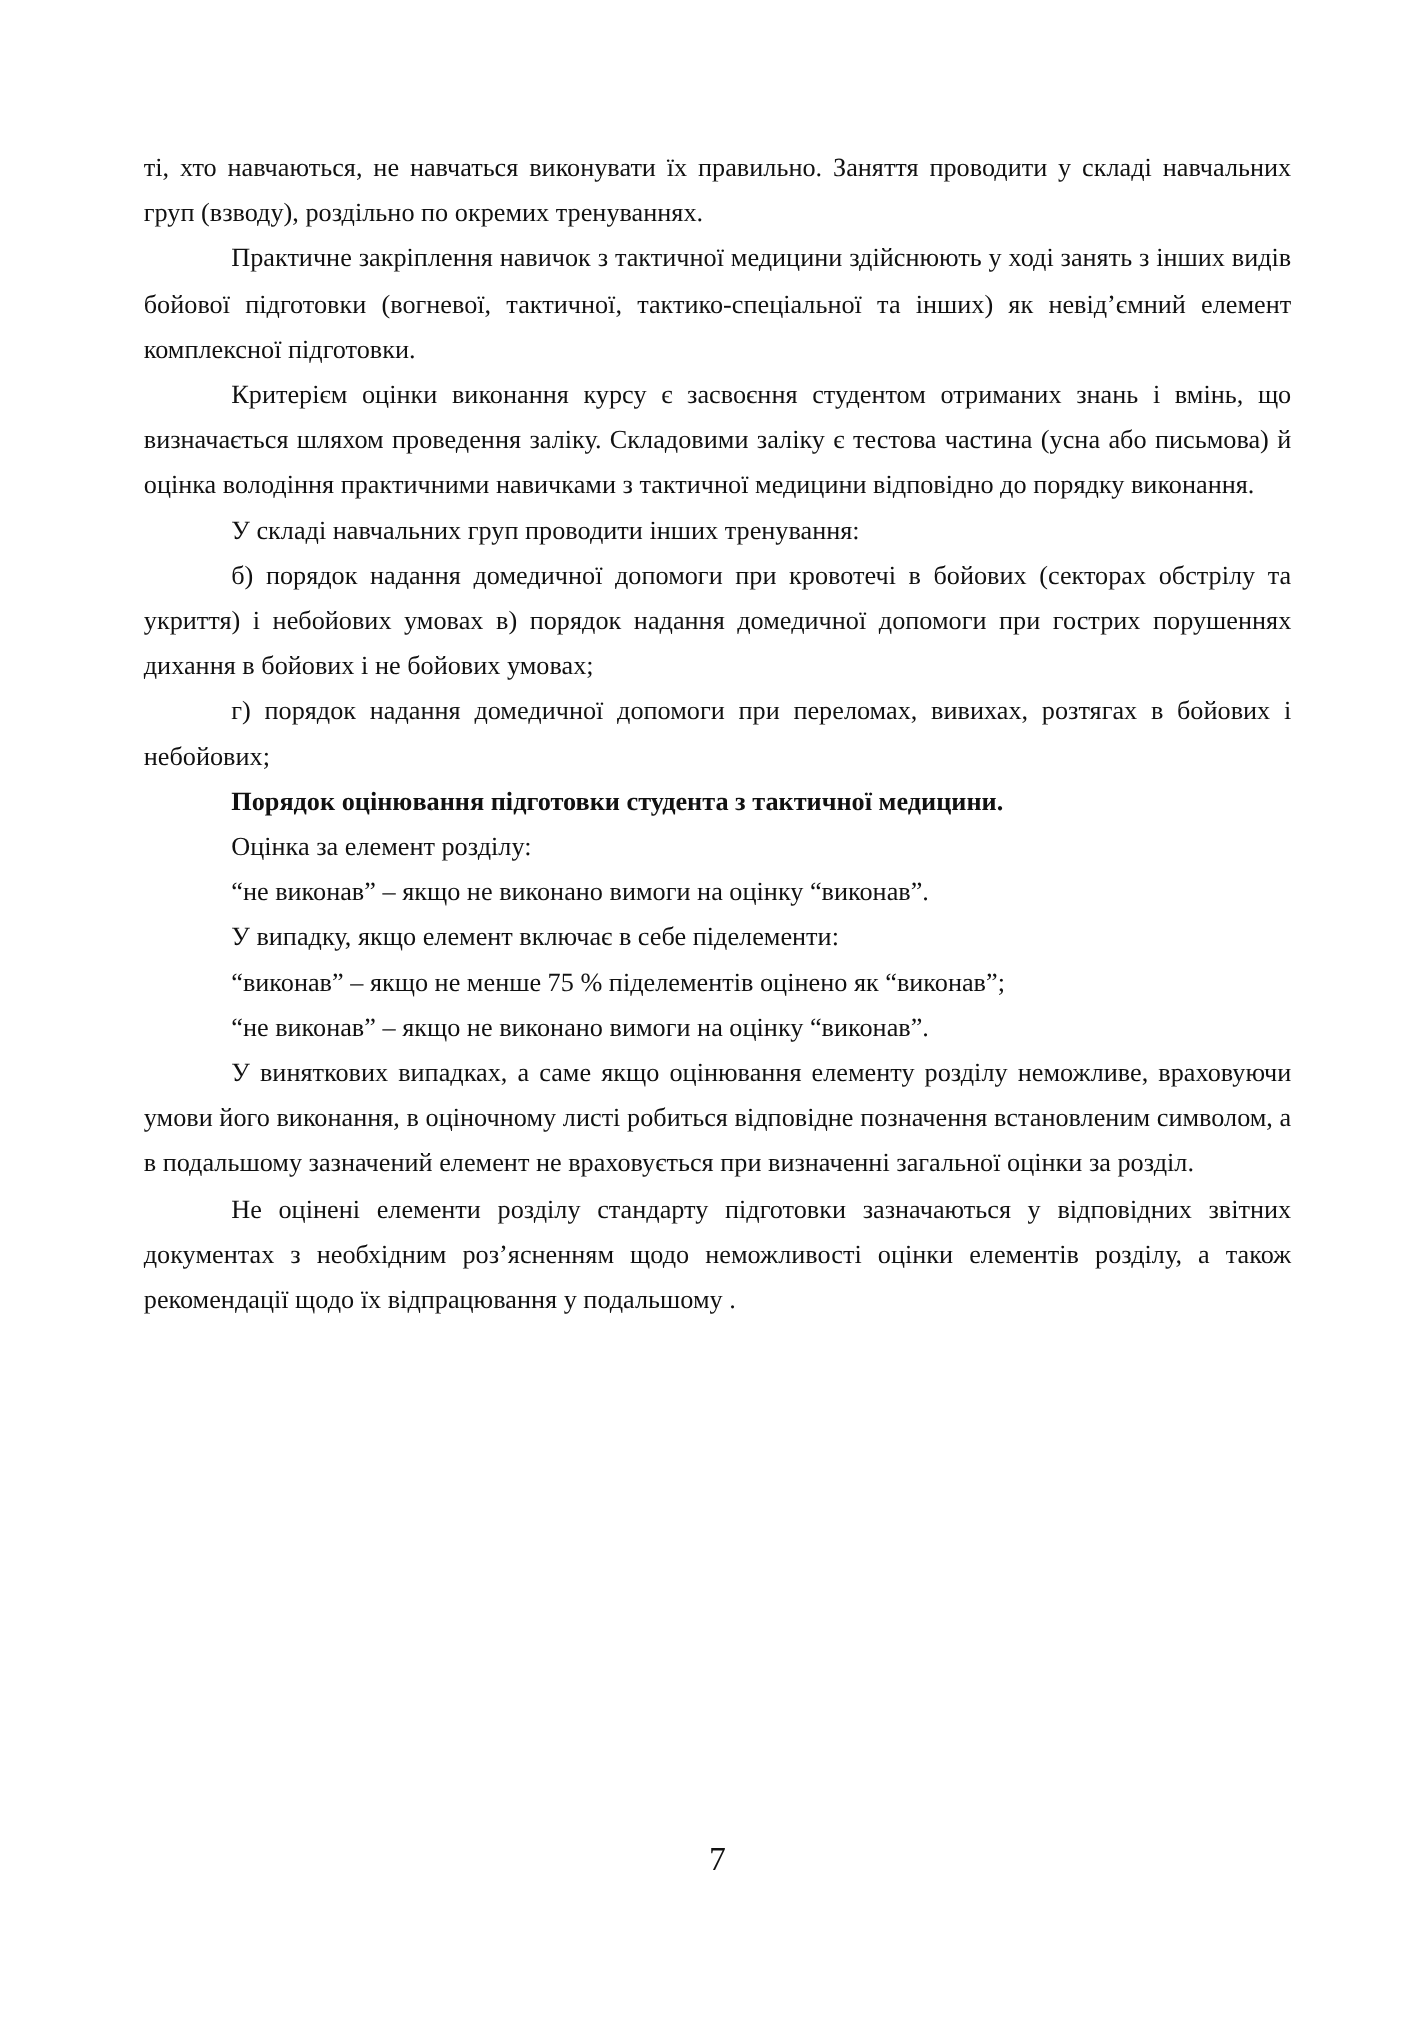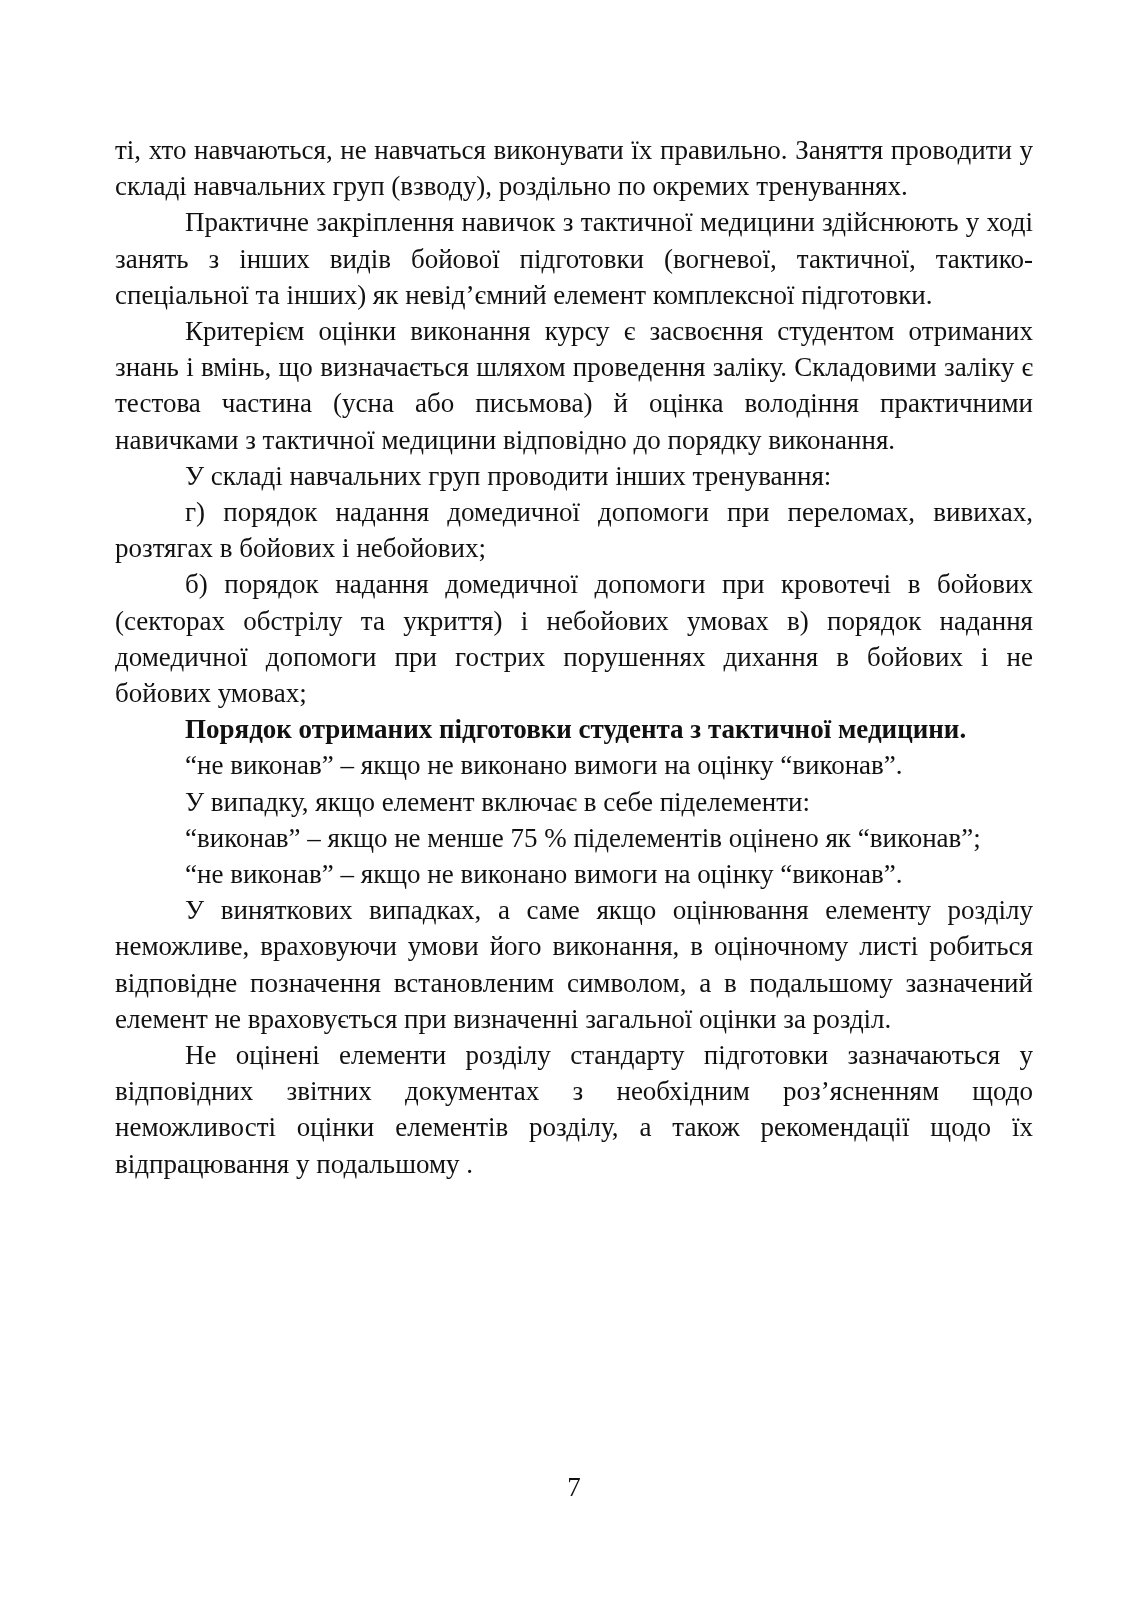--- a/index.html
+++ b/index.html
@@ -9,23 +9,23 @@
     width: 1142px;
     height: 1615px;
     background: #ffffff;
     font-family: "Liberation Serif", serif;
     color: #111111;
     overflow: hidden;
   }
   .doc-text {
     position: absolute;
     left: 115px;
-    top: 132px;
+    top: 116px;
     width: 918px;
-    font-size: 27px;
+    font-size: 21px;
     line-height: 36.2px;
     text-align: justify;
     text-justify: inter-word;
   }
   .doc-text p {
     text-indent: 70px;
     margin: 0;
   }
   .doc-text p.no-indent { text-indent: 0; }
   .doc-text p.bold { font-weight: bold; }
@@ -40,23 +40,24 @@
 </style>
 </head>
 <body>
 
 <div class="page">
   <div class="doc-text">
     <p class="no-indent">ті, хто навчаються, не навчаться виконувати їх правильно. Заняття проводити у складі навчальних груп (взводу), роздільно по окремих тренуваннях.</p>
     <p>Практичне закріплення навичок з тактичної медицини здійснюють у ході занять з інших видів бойової підготовки (вогневої, тактичної, тактико-спеціальної та інших) як невід’ємний елемент комплексної підготовки.</p>
     <p>Критерієм оцінки виконання курсу є засвоєння студентом отриманих знань і вмінь, що визначається шляхом проведення заліку. Складовими заліку є тестова частина (усна або письмова) й оцінка володіння практичними навичками з тактичної медицини відповідно до порядку виконання.</p>
     <p>У складі навчальних груп проводити інших тренування:</p>
+    <p>б) порядок надання домедичної допомоги при кровотечі в бойових (секторах обстрілу та укриття) і небойових умовах в) порядок надання домедичної допомоги при гострих порушеннях дихання в бойових і не бойових умовах;</p>
     <p>г) порядок надання домедичної допомоги при переломах, вивихах, розтягах в бойових і небойових;</p>
-    <p>б) порядок надання домедичної допомоги при кровотечі в бойових (секторах обстрілу та укриття) і небойових умовах в) порядок надання домедичної допомоги при гострих порушеннях дихання в бойових і не бойових умовах;</p>
-    <p class="bold">Порядок отриманих підготовки студента з тактичної медицини.</p>
+    <p class="bold">Порядок оцінювання підготовки студента з тактичної медицини.</p>
+    <p>Оцінка за елемент розділу:</p>
     <p>“не виконав” – якщо не виконано вимоги на оцінку “виконав”.</p>
     <p>У випадку, якщо елемент включає в себе піделементи:</p>
     <p>“виконав” – якщо не менше 75 % піделементів оцінено як “виконав”;</p>
     <p>“не виконав” – якщо не виконано вимоги на оцінку “виконав”.</p>
     <p>У виняткових випадках, а саме якщо оцінювання елементу розділу неможливе, враховуючи умови його виконання, в оціночному листі робиться відповідне позначення встановленим символом, а в подальшому зазначений елемент не враховується при визначенні загальної оцінки за розділ.</p>
     <p>Не оцінені елементи розділу стандарту підготовки зазначаються у відповідних звітних документах з необхідним роз’ясненням щодо неможливості оцінки елементів розділу, а також рекомендації щодо їх відпрацювання у подальшому .</p>
   </div>
   <div class="page-number">7</div>
 </div>
 

